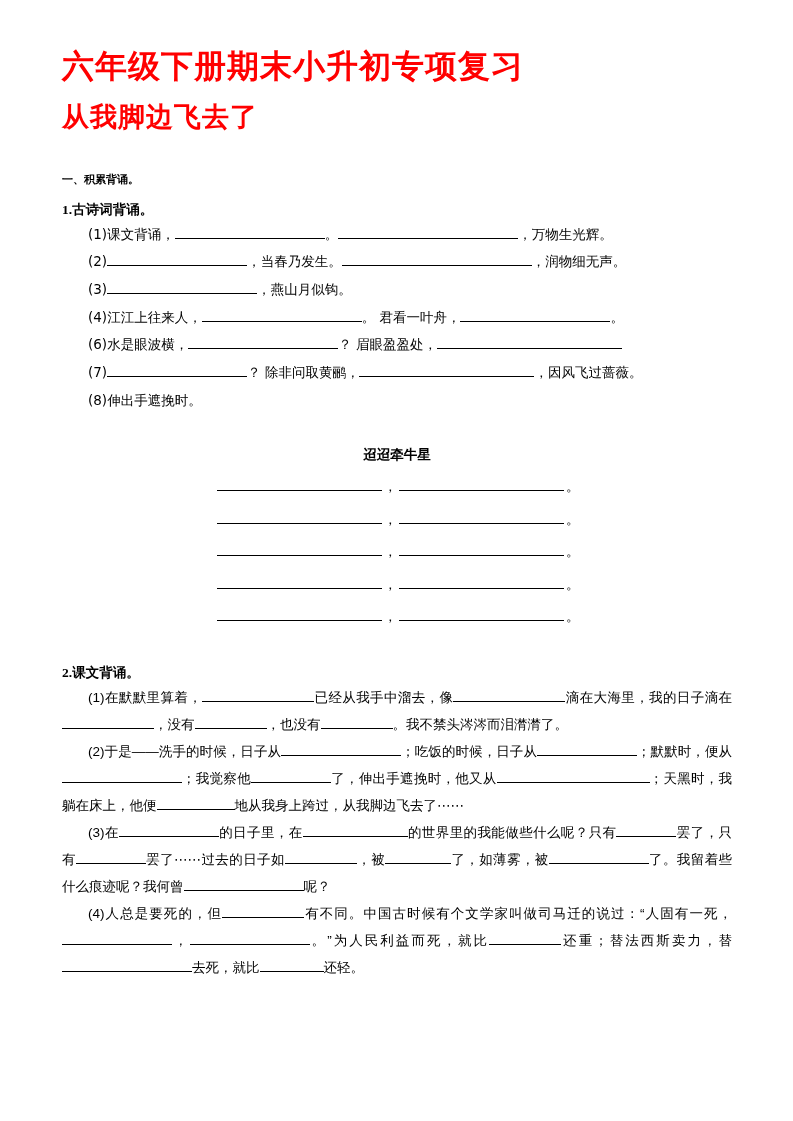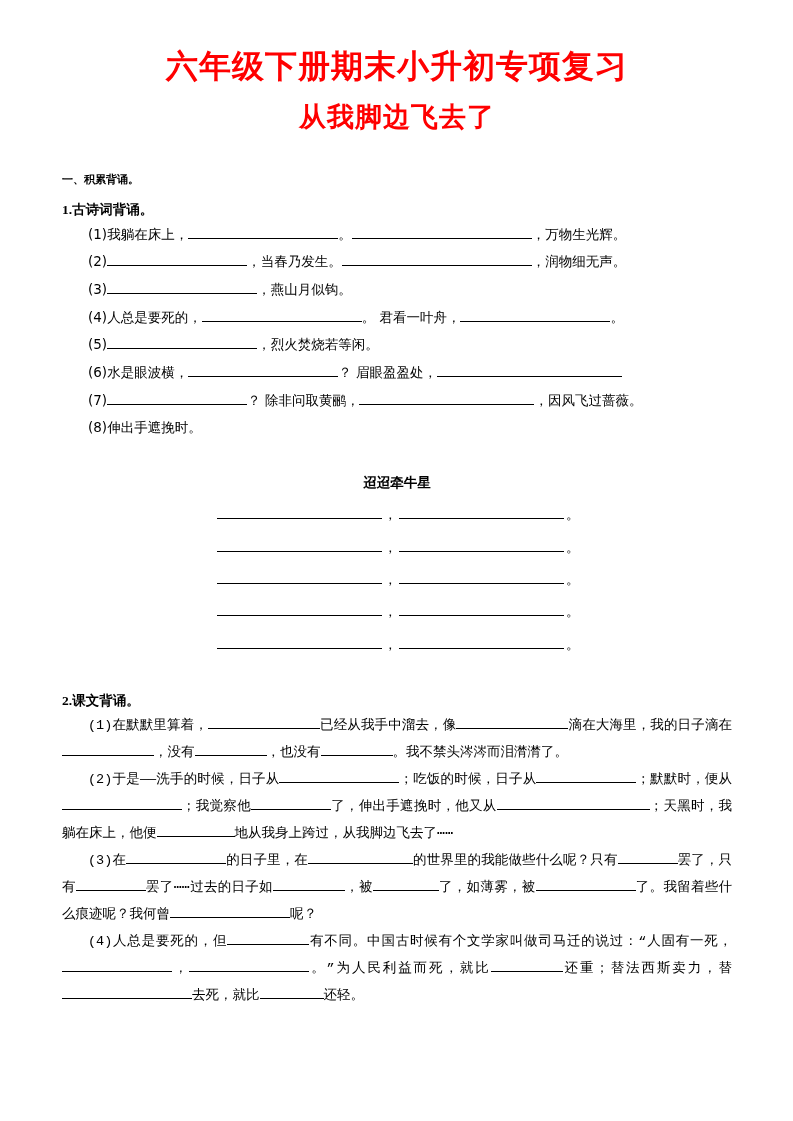--- a/index.html
+++ b/index.html
@@ -20,21 +20,21 @@
     overflow: hidden;
     box-sizing: border-box;
   }
   .content {
     position: absolute;
     left: 62px;
     top: 0;
     width: 670px;
   }
   .title-block {
-    text-align: center;
+    text-align: left;
     padding-top: 46px;
   }
   .title-main {
     color: #ff0000;
     font-family: "DejaVu Sans", "Liberation Sans", sans-serif;
     font-weight: bold;
     font-size: 32px;
     letter-spacing: 1px;
     line-height: 1.25;
   }
@@ -96,21 +96,21 @@
     font-size: 13.5px;
     line-height: 2.4;
     font-family: "DejaVu Sans", "Liberation Sans", sans-serif;
   }
   .poem-row .blank {
     margin: 0 2px;
   }
   .para {
     font-size: 13.5px;
     line-height: 2.0;
-    font-family: Liberation Mono, monospace;
+    font-family: Liberation Sans, sans-serif;
     text-align: justify;
   }
   .para .first {
     padding-left: 26px;
   }
   .spacer-lg { height: 18px; }
 </style>
 </head>
 <body>
 
@@ -122,38 +122,35 @@
       <div class="title-sub">从我脚边飞去了</div>
     </div>
 
     <div class="section-head">一、积累背诵。</div>
 
     <div class="sub-head">
       <span class="num">1.</span><span>古诗词背诵。</span>
     </div>
 
     <div class="line indent">
-      <span>(1)</span><span>我躺在床上，</span><span class="blank" style="width:150px"></span><span>。</span><span class="blank" style="width:180px"></span><span>，万物生光辉。</span>
+      <span>(1)</span><span>课文背诵，</span><span class="blank" style="width:150px"></span><span>。</span><span class="blank" style="width:180px"></span><span>，万物生光辉。</span>
     </div>
 
     <div class="line indent">
       <span>(2)</span><span class="blank" style="width:140px"></span><span>，当春乃发生。</span><span class="blank" style="width:190px"></span><span>，润物细无声。</span>
     </div>
 
     <div class="line indent">
       <span>(3)</span><span class="blank" style="width:150px"></span><span>，燕山月似钩。</span>
     </div>
 
     <div class="line indent">
-      <span>(4)</span><span>人总是要死的，</span><span class="blank" style="width:160px"></span><span>。 君看一叶舟，</span><span class="blank" style="width:150px"></span><span>。</span>
-    </div>
-
-    <div class="line indent">
-      <span>(5)</span><span class="blank" style="width:150px"></span><span>，烈火焚烧若等闲。</span>
-    </div>
+      <span>(4)</span><span>江江上往来人，</span><span class="blank" style="width:160px"></span><span>。 君看一叶舟，</span><span class="blank" style="width:150px"></span><span>。</span>
+    </div>
+
 
     <div class="line indent">
       <span>(6)</span><span>水是眼波横，</span><span class="blank" style="width:150px"></span><span>？ 眉眼盈盈处，</span><span class="blank" style="width:185px"></span>
     </div>
 
     <div class="line indent">
       <span>(7)</span><span class="blank" style="width:140px"></span><span>？ 除非问取黄鹂，</span><span class="blank" style="width:175px"></span><span>，因风飞过蔷薇。</span>
     </div>
 
     <div class="line indent">

